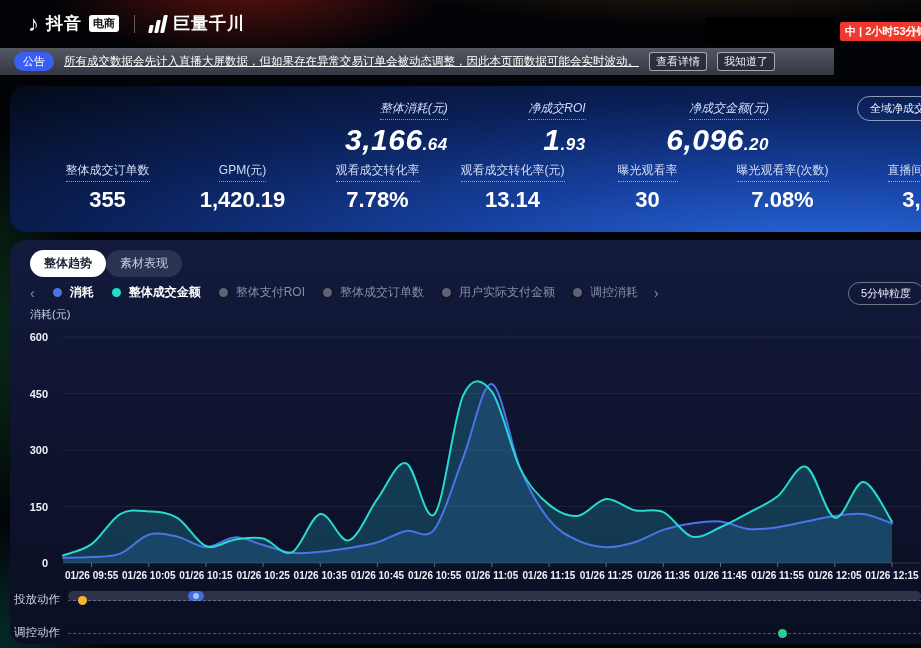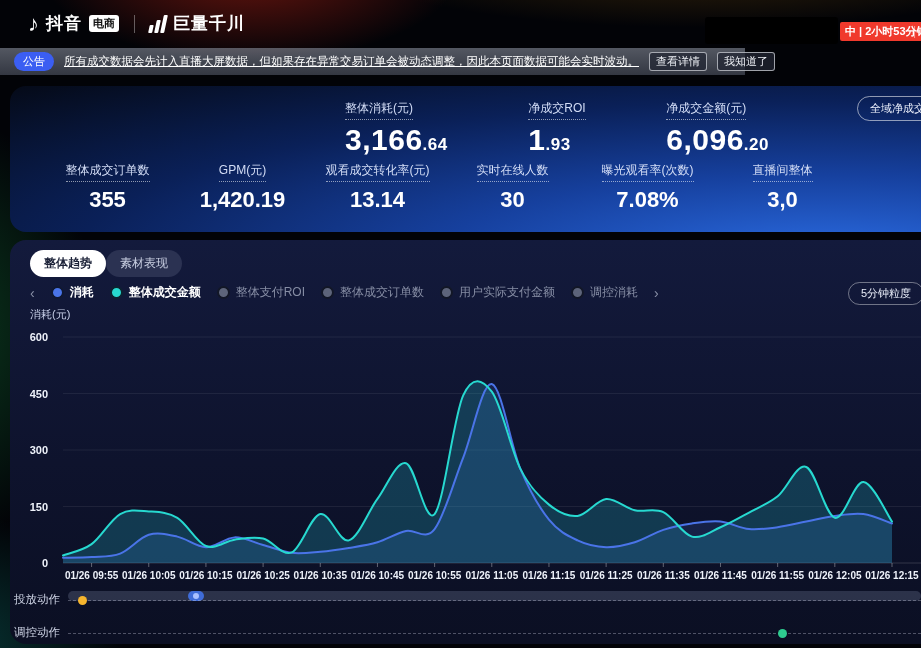--- a/index.html
+++ b/index.html
@@ -22,33 +22,33 @@
   .brand-sep { width:1px; height:18px; background:rgba(255,255,255,0.35); margin:0 8px; }
   .qc-icon { display:flex; align-items:flex-end; gap:2px; height:18px; transform:skewX(-12deg); }
   .qc-icon i { display:block; width:4px; background:#fff; border-radius:1px; }
   .qc-icon i:nth-child(1){height:8px;} .qc-icon i:nth-child(2){height:13px;} .qc-icon i:nth-child(3){height:18px;}
   .masked-box { position:absolute; left:705px; top:17px; width:133px; height:27px; background:#000; border-radius:3px; }
   .live-badge { position:absolute; left:840px; top:22px; background:#f0392c; color:#fff;
     font-size:11px; font-weight:bold; padding:2px 5px; border-radius:2px; white-space:nowrap; }
   .after-sep { position:absolute; left:913px; top:24px; color:rgba(255,255,255,0.5); font-size:12px; }
 
   
-  .notice { position:absolute; left:0; top:48px; width:745px; height:27px;
+  .notice { position:absolute; left:0; top:48px; width:834px; height:27px;
     background:linear-gradient(180deg, rgba(150,157,172,0.55), rgba(105,112,130,0.48));
     display:flex; align-items:center; padding:0 14px; gap:10px; }
   .notice-badge { background:#3b5ef2; color:#fff; font-size:11px; padding:2px 9px; border-radius:10px; flex:0 0 auto; }
   .notice-text { font-size:11.5px; color:#fff; white-space:nowrap;text-decoration:underline; }
   .notice-btn { font-size:11px; color:#eef0f5; background:rgba(35,39,52,0.75);
     border:1px solid rgba(230,233,240,0.65); border-radius:3px; padding:1px 6px; white-space:nowrap; cursor:pointer; }
 
   
   .metrics { position:absolute; left:10px; top:86px; width:930px; height:146px; border-radius:16px;
     background:radial-gradient(130% 170% at 88% 115%, #2a6ae0 0%, #16409e 32%, #0a2058 62%, #04070f 100%); }
   .primary-row { position:absolute; left:335px; top:12px; width:424px; display:flex; justify-content:space-between; }
-  .p-metric { text-align:left; }
+  .p-metric { text-align:right;font-style:italic; }
   .m-label { font-size:12px; color:#d3ddf6; display:inline-block;
     border-bottom:1px dotted rgba(255,255,255,0.55); padding-bottom:2px; white-space:nowrap; }
   .p-value { margin-top:3px; font-weight:bold; font-size:30px; letter-spacing:0.5px; white-space:nowrap; }
   .p-dec { font-size:17px; }
   .scope-pill { position:absolute; left:847px; top:10px; display:flex; align-items:center; gap:5px;
     border:1px solid rgba(255,255,255,0.55); border-radius:13px; padding:4px 12px;
     font-size:11px; color:#f0f4ff; white-space:nowrap; cursor:pointer; }
   .secondary-row { position:absolute; left:30px; top:74px; display:flex; }
   .s-metric { width:135px; text-align:center; }
   .s-value { margin-top:5px; font-size:22px; font-weight:bold; white-space:nowrap; }
@@ -135,25 +135,29 @@
     <div class="secondary-row">
       <div class="s-metric">
         <span class="m-label">整体成交订单数</span>
         <div class="s-value">355</div>
       </div>
       <div class="s-metric">
         <span class="m-label">GPM(元)</span>
         <div class="s-value">1,420.19</div>
       </div>
       <div class="s-metric">
+        <span class="m-label">观看成交转化率</span>
+        <div class="s-value">7.78%</div>
+      </div>
+      <div class="s-metric">
         <span class="m-label">观看成交转化率(元)</span>
         <div class="s-value">13.14</div>
       </div>
       <div class="s-metric">
-        <span class="m-label">实时在线人数</span>
+        <span class="m-label">曝光观看率</span>
         <div class="s-value">30</div>
       </div>
       <div class="s-metric">
         <span class="m-label">曝光观看率(次数)</span>
         <div class="s-value">7.08%</div>
       </div>
       <div class="s-metric">
         <span class="m-label">直播间整体</span>
         <div class="s-value">3,0</div>
       </div>

